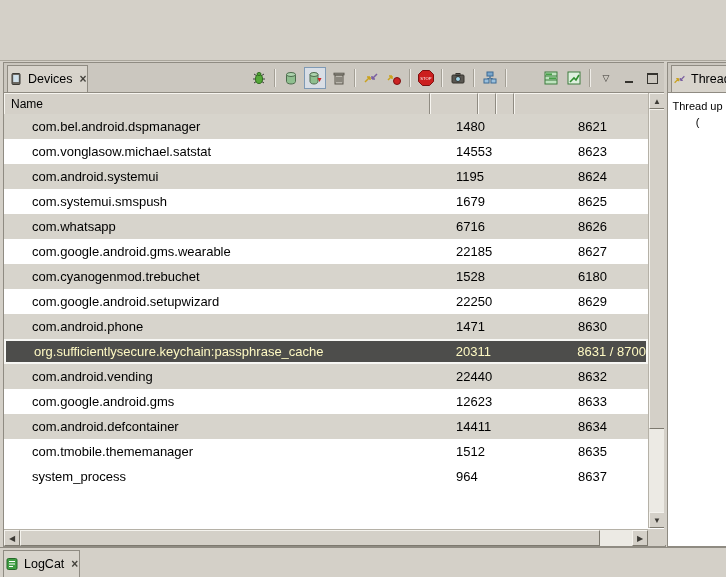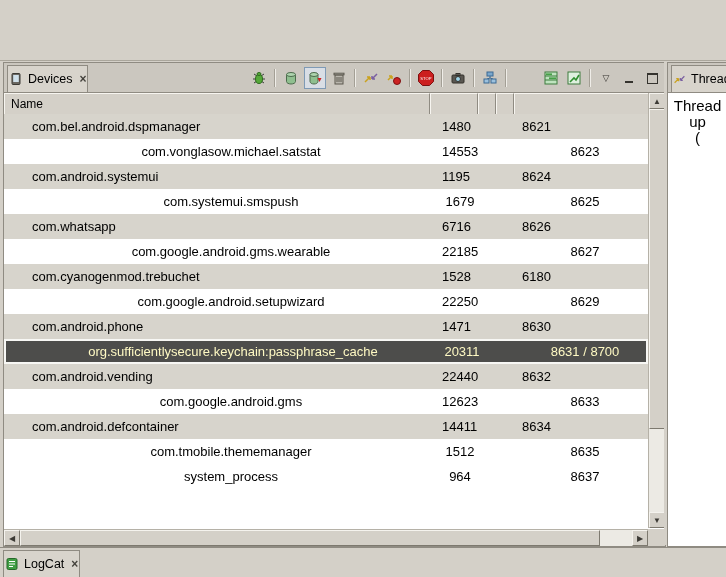--- a/index.html
+++ b/index.html
@@ -65,23 +65,23 @@
     box-sizing:border-box; border-right:1px solid #8f8b82;
     border-top:1px solid #f7f5f0; border-left:1px solid #f7f5f0;
     padding-left:6px; line-height:20px; font-size:12px;
   }
   .th-name { width:426px; padding-left:6px; }
   .th-pid  { width:48px; }
   .th-s1   { width:18px; }
   .th-s2   { width:18px; }
   .th-port { flex:1; border-right:none; }
   .tbody { position:absolute; top:21px; left:0; right:17px; bottom:0; background:#fff; overflow:hidden; }
-  .row { display:flex; height:25px; align-items:center; box-sizing:border-box; }
+  .row { display:flex; height:25px; align-items:center; box-sizing:border-box;gap:14px; }
   .row.even { background:#d7d4cc; }
-  .row.odd  { background:#ffffff;text-align:center; }
+  .row.odd  { background:#ffffff; }
   .row.selected {
     background:#4d4d4b; color:#fef9c3;
     border:2px solid #f7f7f4;
   }
   .cell { box-sizing:border-box; white-space:nowrap; }
   .c-name { width:426px; padding-left:28px; overflow:hidden; }
   .c-pid  { width:48px; padding-left:12px; }
   .c-s1   { width:18px; }
   .c-s2   { width:18px; }
   .c-port { flex:1; padding-left:8px; }
@@ -106,21 +106,21 @@
   .vscroll .up { top:0; }
   .vscroll .down { bottom:0; }
   .vscroll .sthumb { position:absolute; left:0; top:16px; width:16px; height:320px; }
   .hscroll .sbtn { position:absolute; top:0; width:16px; height:16px; }
   .hscroll .left { left:0; }
   .hscroll .right { right:0; }
   .hscroll .sthumb { position:absolute; top:0; left:16px; width:580px; height:16px; }
   
   .threads-content {
     position:absolute; top:30px; left:0; right:0; bottom:0; background:#fff;
-    text-align:center; font-size:15px; padding-top:5px;
+    text-align:center; font-size:11px; padding-top:5px;
   }
   .threads-content div { line-height:16px; }
   
   .bottom-bar {
     position:absolute; top:547px; left:0; width:726px; height:30px;
     background:#d4d0c8; border-top:1px solid #8f8b82; box-sizing:border-box;
   }
   .bottom-bar .tab { top:2px; bottom:0; }
 </style>
 </head>

